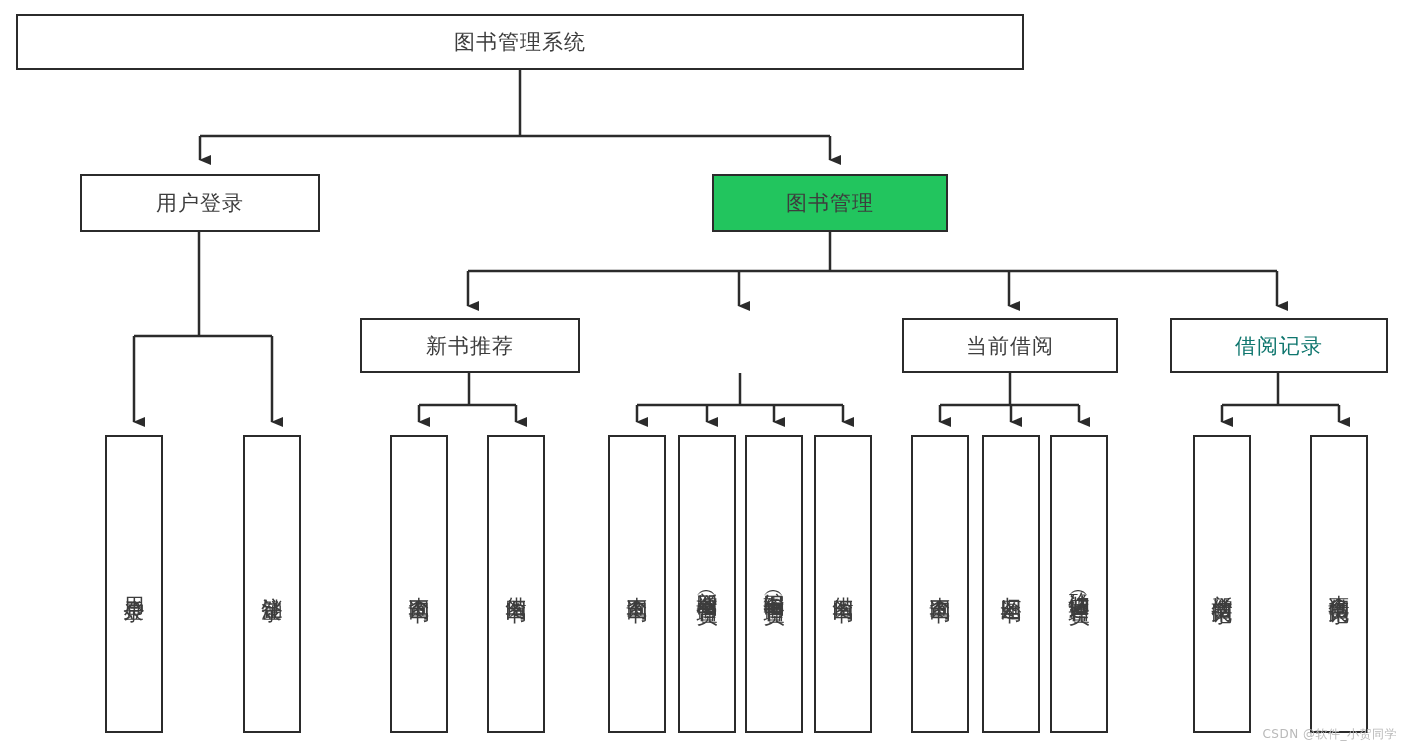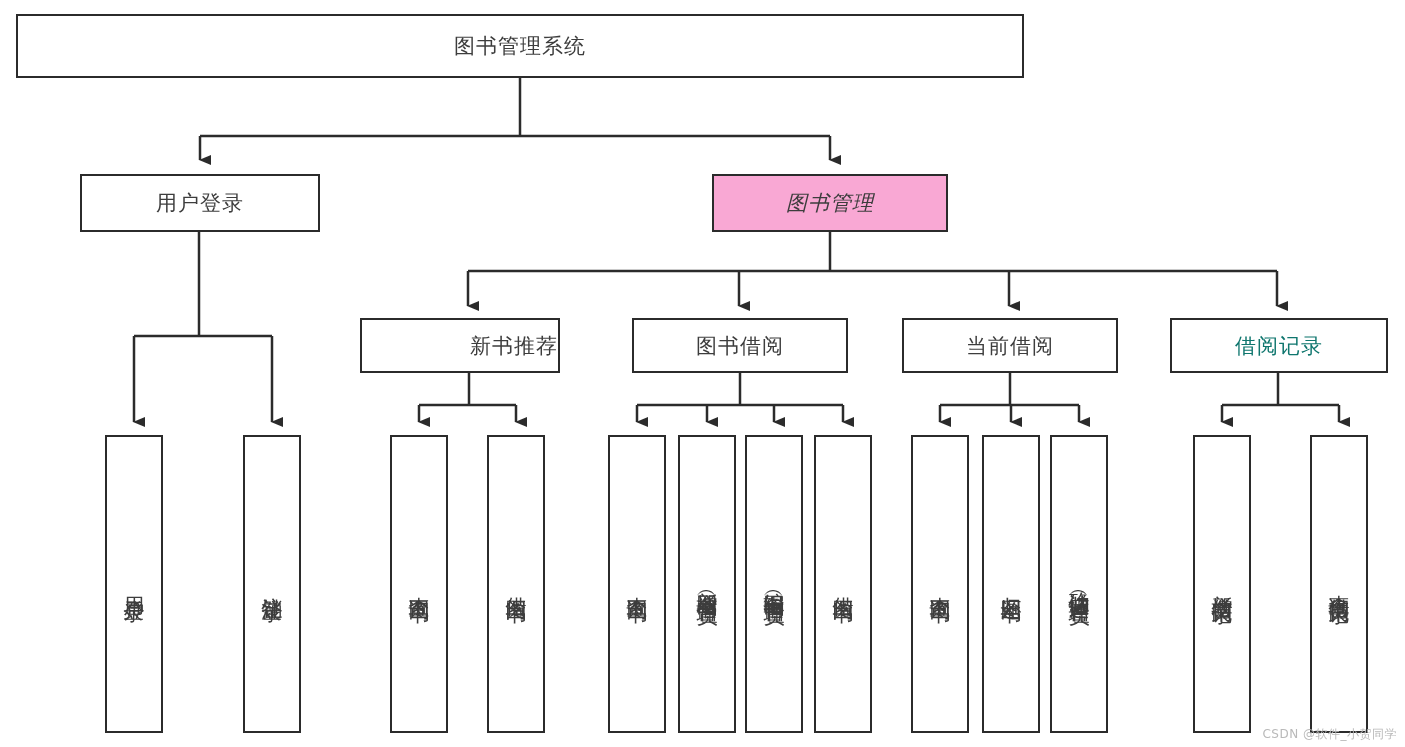--- a/index.html
+++ b/index.html
@@ -112,36 +112,33 @@
       <path d="M 1011 405 L 1011 422" marker-end="url(#arrow)"></path>
       <path d="M 1079 405 L 1079 422" marker-end="url(#arrow)"></path>
 
       <path d="M 1278 373 L 1278 405"></path>
       <path d="M 1222 405 L 1339 405"></path>
       <path d="M 1222 405 L 1222 422" marker-end="url(#arrow)"></path>
       <path d="M 1339 405 L 1339 422" marker-end="url(#arrow)"></path>
     </g>
   </svg>
 
-  <div class="node horiz" id="node-root" style="left: 16px; top: 14px; width: 1008px; height: 64px; border-color: rgb(43, 43, 43); background: rgb(255, 255, 255); color: rgb(61, 61, 61);">
+  <div class="node horiz" id="node-root" style="left: 16px; top: 14px; width: 1008px; height: 56px; border-color: rgb(43, 43, 43); background: rgb(255, 255, 255); color: rgb(61, 61, 61);">
     <span class="label">图书管理系统</span>
   </div>
 
   <div class="node horiz" id="l1-0" style="left: 80px; top: 174px; width: 240px; height: 58px; border-color: rgb(43, 43, 43); background: rgb(255, 255, 255); color: rgb(61, 61, 61);">
     <span class="label">用户登录</span>
   </div>
-  <div class="node horiz" id="l1-1" style="left: 712px; top: 174px; width: 236px; height: 58px; border-color: rgb(43, 43, 43); background: #f9a8d4; color: rgb(61, 61, 61); font-style: italic;">
+  <div class="node horiz" id="l1-1" style="left: 712px; top: 174px; width: 236px; height: 58px; border-color: rgb(43, 43, 43); background: #22c55e; color: rgb(61, 61, 61);">
     <span class="label">图书管理</span>
   </div>
 
-  <div class="node horiz" id="l2-0" style="left: 360px; top: 318px; width: 200px; height: 55px; border-color: rgb(43, 43, 43); background: rgb(255, 255, 255); color: rgb(61, 61, 61); justify-content: flex-end;">
+  <div class="node horiz" id="l2-0" style="left: 360px; top: 318px; width: 220px; height: 55px; border-color: rgb(43, 43, 43); background: rgb(255, 255, 255); color: rgb(61, 61, 61);">
     <span class="label">新书推荐</span>
-  </div>
-  <div class="node horiz" id="l2-1" style="left: 632px; top: 318px; width: 216px; height: 55px; border-color: rgb(43, 43, 43); background: rgb(255, 255, 255); color: rgb(61, 61, 61);">
-    <span class="label">图书借阅</span>
   </div>
   <div class="node horiz" id="l2-2" style="left: 902px; top: 318px; width: 216px; height: 55px; border-color: rgb(43, 43, 43); background: rgb(255, 255, 255); color: rgb(61, 61, 61);">
     <span class="label">当前借阅</span>
   </div>
   <div class="node horiz" id="l2-3" style="left: 1170px; top: 318px; width: 218px; height: 55px; border-color: rgb(43, 43, 43); background: rgb(255, 255, 255); color: #0f766e;">
     <span class="label">借阅记录</span>
   </div>
 
   <div class="node vert" id="lf-0" style="left: 105px; top: 435px; width: 58px; height: 298px; border-color: rgb(43, 43, 43); background: rgb(255, 255, 255); color: rgb(61, 61, 61);">
     <span class="label">用户登录</span>

